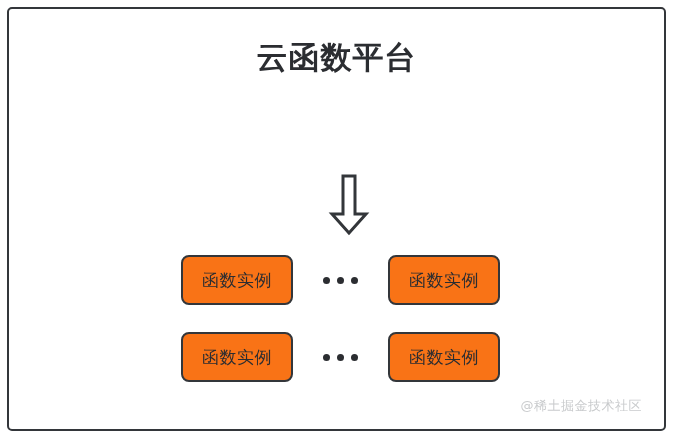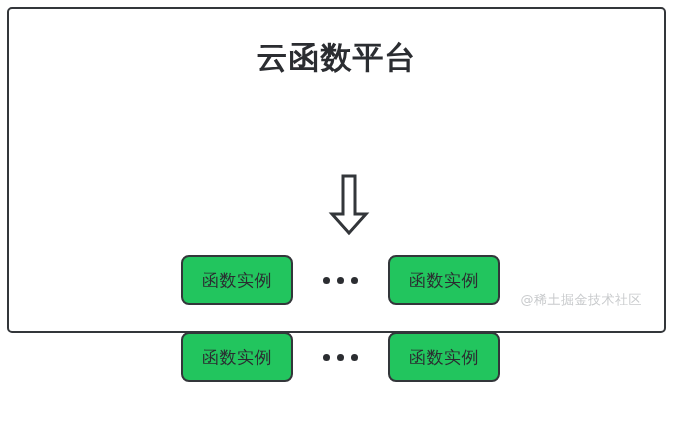--- a/index.html
+++ b/index.html
@@ -21,21 +21,21 @@
     height: 434px;
     background: #ffffff;
   }
 
   
   .platform-box {
     position: absolute;
     left: 7px;
     top: 7px;
     width: 659px;
-    height: 326px;
+    height: 424px;
     box-sizing: border-box;
     border: 2px solid #33363a;
     border-radius: 5px;
     background: #ffffff;
   }
 
   .platform-title {
     position: absolute;
     left: 0;
     top: 28px;
@@ -90,21 +90,21 @@
   }
   .instance-row.row-1 { top: 246px; }
   .instance-row.row-2 { top: 323px; }
 
   .instance-box {
     box-sizing: border-box;
     width: 112px;
     height: 50px;
     border: 2.5px solid #33363a;
     border-radius: 8px;
-    background: #22c55e;
+    background: #f97316;
     display: flex;
     align-items: center;
     justify-content: center;
   }
   .instance-label {
     font-size: 17px;
     color: #2b2d31;
     letter-spacing: 0.5px;
   }
 
@@ -118,21 +118,21 @@
     width: 7px;
     height: 7px;
     border-radius: 50%;
     background: #2b2d31;
   }
 
   
   .watermark {
     position: absolute;
     right: 22px;
-    bottom: 22px;
+    bottom: 14px;
     font-size: 13px;
     color: #c9cbcd;
     letter-spacing: 0.5px;
     white-space: nowrap;
     text-align: right;
   }
 </style>
 </head>
 <body>
 

